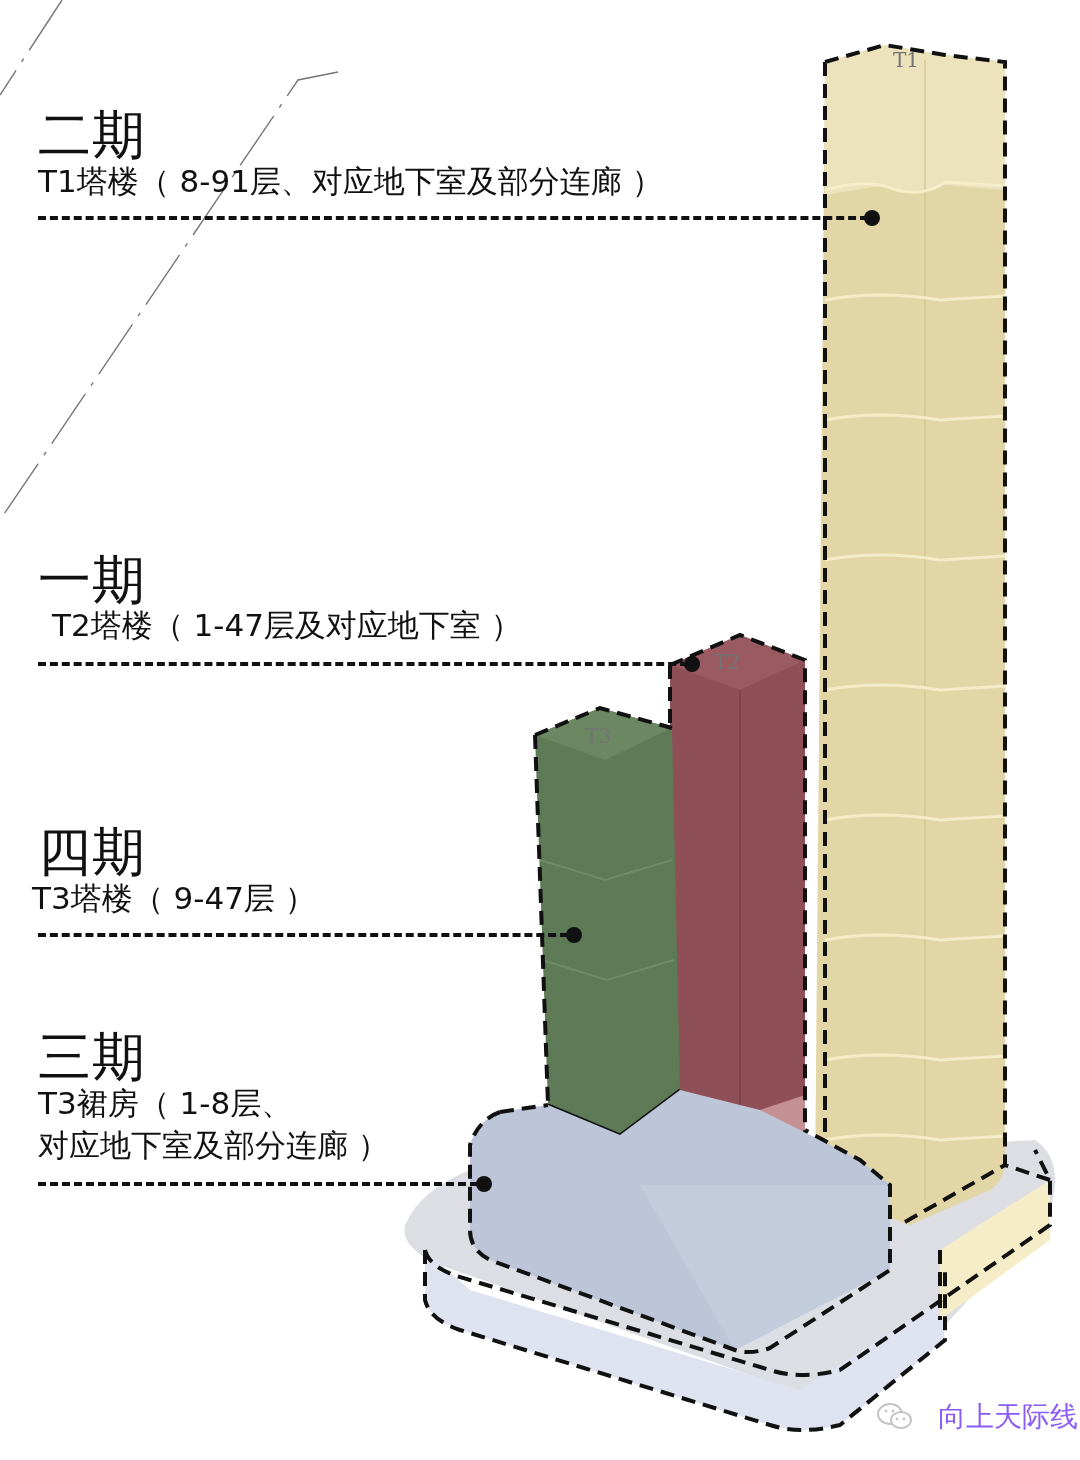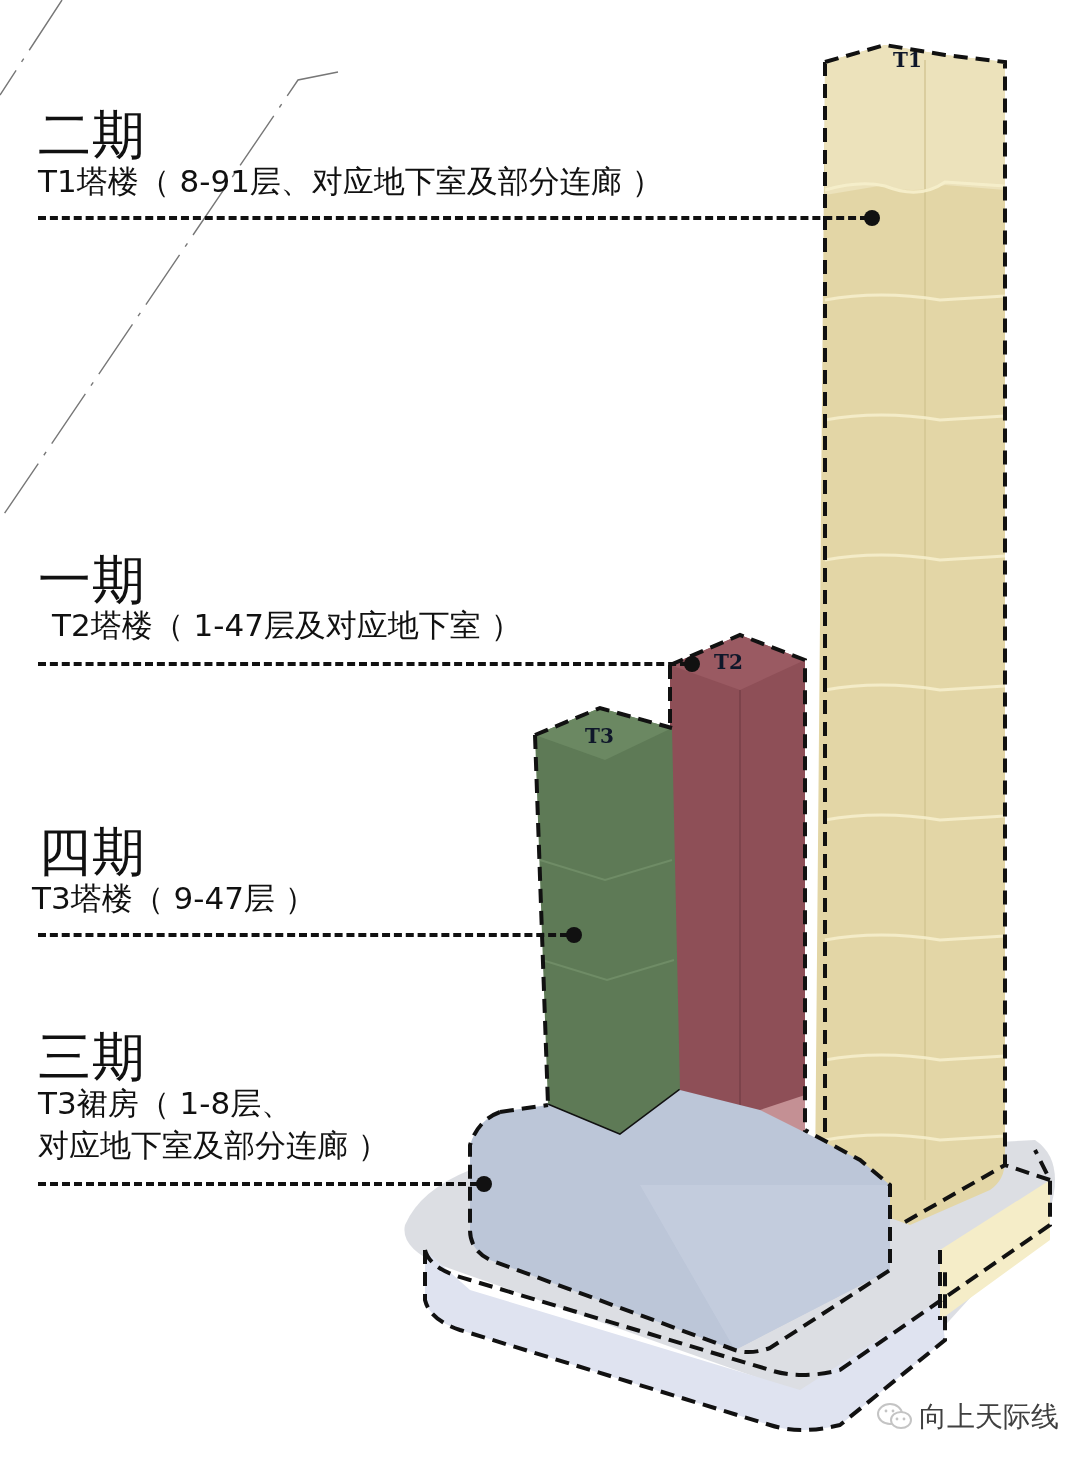--- a/index.html
+++ b/index.html
@@ -3,22 +3,22 @@
   <meta charset="utf-8">
   <style>
     html, body { margin: 0; padding: 0; background: #ffffff; }
     body { width: 1080px; height: 1460px; position: relative; overflow: hidden;
            font-family: "DejaVu Sans", "Liberation Sans", sans-serif; color: #111; }
     .scene { position: absolute; left: 0; top: 0; width: 1080px; height: 1460px; }
     .phase-title { position: absolute; font-size: 53px; font-weight: 500; letter-spacing: 1px; line-height: 1; }
     .phase-desc { position: absolute; font-size: 31px; line-height: 42px; white-space: pre-line; }
     .leader { position: absolute; height: 0; border-top: 4px dashed #111; }
     .dot { position: absolute; width: 16px; height: 16px; border-radius: 50%; background: #111; }
-    .tower-label { position: absolute; font-family: "DejaVu Serif", "Liberation Serif", serif; font-weight: bold; font-size: 20px; color: #0f172a; }
-    .watermark { position: absolute; left: 875px; top: 1398px; display: flex; align-items: center; gap: 4px; color: #404040; font-size: 28px; }
+    .tower-label { position: absolute; font-family: "DejaVu Serif", "Liberation Serif", serif; font-weight: normal; font-size: 20px; color: #737373; }
+    .watermark { position: absolute; left: 875px; top: 1398px; display: flex; align-items: center; gap: 23px; color: #8b5cf6; font-size: 28px; }
   </style>
 </head>
 <body>
 
 <svg class="scene" viewBox="0 0 1080 1460" xmlns="http://www.w3.org/2000/svg">
 
   <g stroke="#777" stroke-width="1.4" fill="none" stroke-dasharray="60 10 4 10">
     <path d="M 62 0 L 0 95"></path>
     <path d="M 338 72 L 298 80 L 0 520"></path>
   </g>

